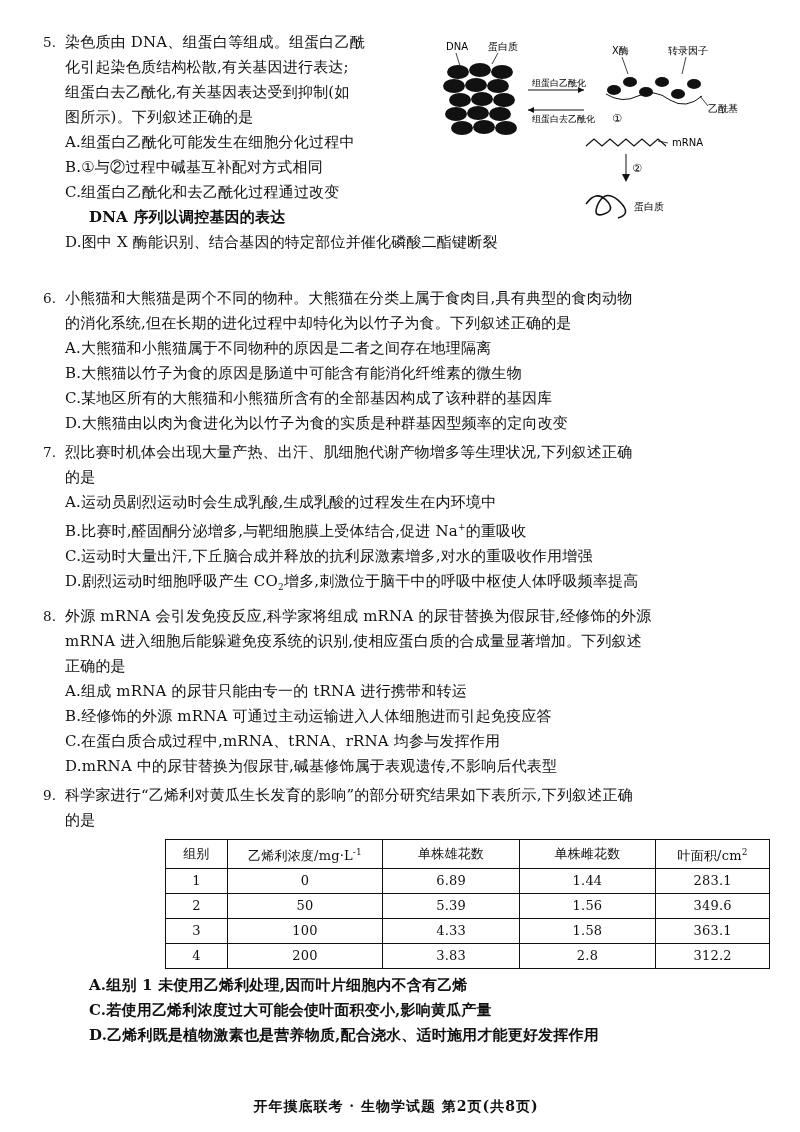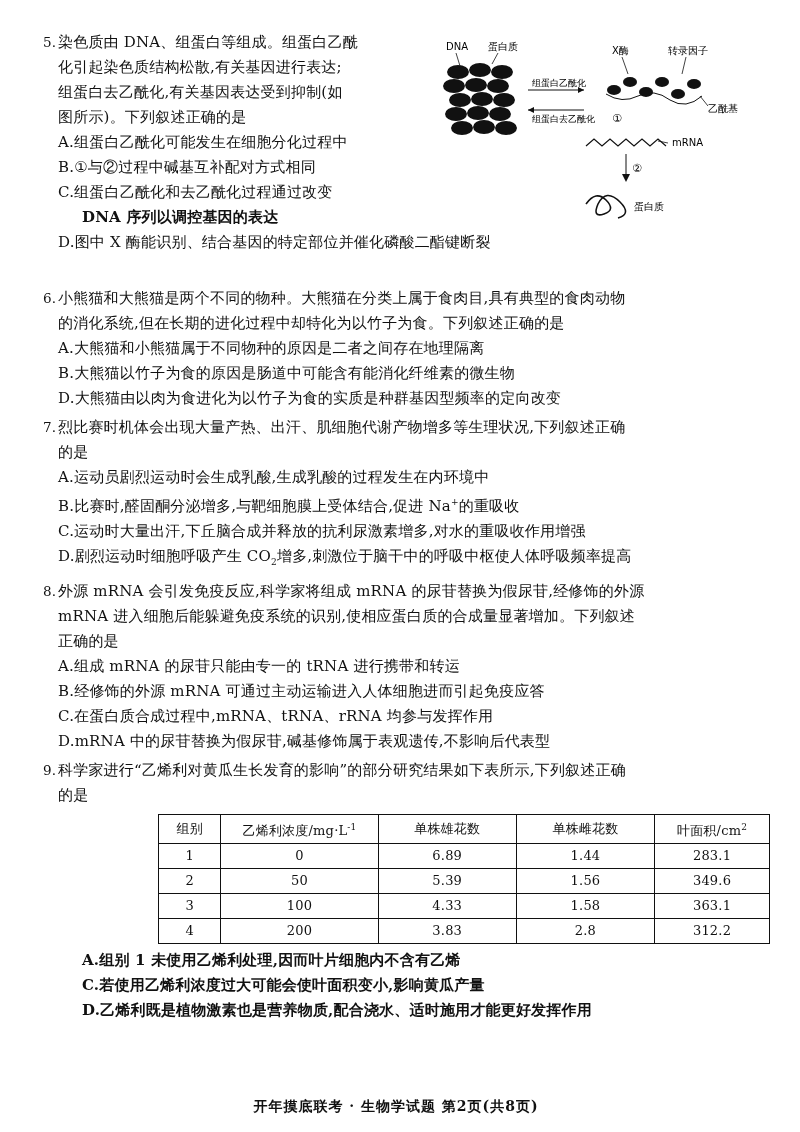--- a/index.html
+++ b/index.html
@@ -31,21 +31,21 @@
   .qnum {
     position: absolute;
     left: 0;
     top: 0;
     width: 22px;
     text-align: right;
     font-size: 13.5px;
     line-height: 25px;
   }
   .qbody {
-    margin-left: 24px;
+    margin-left: 31px;
     font-size: 15px;
     line-height: 25px;
     letter-spacing: 0.2px;
   }
   .stem { text-align: justify; }
   .opt { text-align: justify; }
   .opt.indent2 { padding-left: 24px; font-weight: bold; }
   .narrow { width: 400px; }
   .figure {
     position: absolute;
@@ -174,20 +174,21 @@
       </div>
     </div>
 
     <div class="q">
       <div class="qnum">6.</div>
       <div class="qbody">
         <div class="stem">小熊猫和大熊猫是两个不同的物种。大熊猫在分类上属于食肉目,具有典型的食肉动物</div>
         <div class="stem">的消化系统,但在长期的进化过程中却特化为以竹子为食。下列叙述正确的是</div>
         <div class="opt">A.大熊猫和小熊猫属于不同物种的原因是二者之间存在地理隔离</div>
         <div class="opt">B.大熊猫以竹子为食的原因是肠道中可能含有能消化纤维素的微生物</div>
+        <div class="opt">C.某地区所有的大熊猫和小熊猫所含有的全部基因构成了该种群的基因库</div>
         <div class="opt">D.大熊猫由以肉为食进化为以竹子为食的实质是种群基因型频率的定向改变</div>
       </div>
     </div>
 
     <div class="q">
       <div class="qnum">7.</div>
       <div class="qbody">
         <div class="stem">烈比赛时机体会出现大量产热、出汗、肌细胞代谢产物增多等生理状况,下列叙述正确</div>
         <div class="stem">的是</div>
         <div class="opt">A.运动员剧烈运动时会生成乳酸,生成乳酸的过程发生在内环境中</div>

